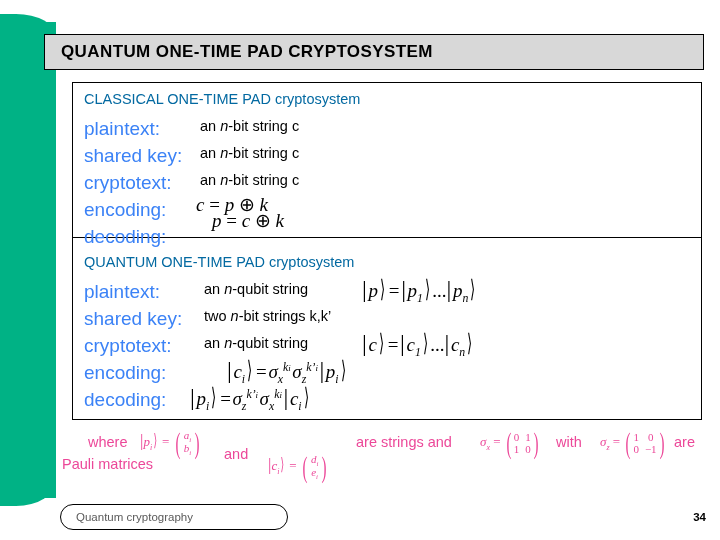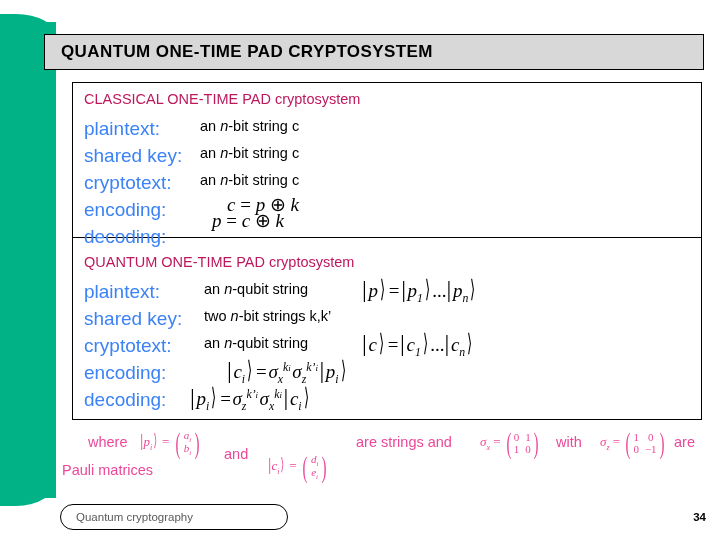--- a/index.html
+++ b/index.html
@@ -100,21 +100,21 @@
     border-left: 1px solid #000000;
     border-right: 1px solid #000000;
     border-bottom: 1px solid #000000;
     box-sizing: border-box;
     background: #ffffff;
   }
 
   .sec-head {
     position: absolute;
     font-size: 14.5px;
-    color: #be185d;
+    color: #0369a1;
     white-space: nowrap;
   }
   .row-label {
     position: absolute;
     font-size: 19px;
     color: #3b82f6;
     white-space: nowrap;
   }
   .row-value {
     position: absolute;
@@ -249,21 +249,21 @@
 <div class="row-label" style="left:84px; top:118px;">plaintext:</div>
 <div class="row-value" style="left:200px; top:118px;">an <span class="ital">n</span>-bit string c</div>
 
 <div class="row-label" style="left:84px; top:145px;">shared key:</div>
 <div class="row-value" style="left:200px; top:145px;">an <span class="ital">n</span>-bit string c</div>
 
 <div class="row-label" style="left:84px; top:172px;">cryptotext:</div>
 <div class="row-value" style="left:200px; top:172px;">an <span class="ital">n</span>-bit string c</div>
 
 <div class="row-label" style="left:84px; top:199px;">encoding:</div>
-<div class="math" style="left:227px; top:193px; font-size:19px;">
+<div class="math" style="left:196px; top:193px; font-size:19px;">
   <span class="mi">c</span> = <span class="mi">p</span> ⊕ <span class="mi">k</span>
 </div>
 
 <div class="row-label" style="left:84px; top:226px;">decoding:</div>
 <div class="math" style="left:212px; top:209px; font-size:19px;">
   <span class="mi">p</span> = <span class="mi">c</span> ⊕ <span class="mi">k</span>
 </div>
 
 <div class="sec-head" style="left:84px; top:254px;">QUANTUM ONE-TIME PAD cryptosystem</div>
 
@@ -348,18 +348,18 @@
           <span>0</span>
           <span>0</span>
           <span>−1</span>
         </span>
         <span class="paren">)</span>
       </span>
   </span>
 
   <span class="wl-item" style="left:586px; top:4px;">are</span>
 
-  <span class="wl-item" style="left:-26px; top:32px;text-align:center;">Pauli matrices</span>
+  <span class="wl-item" style="left:-26px; top:26px;text-align:center;">Pauli matrices</span>
 </div>
 
 <div class="footer-tab"></div>
 <div class="footer-text">Quantum cryptography</div>
 <div class="page-num">34</div>
 
 </body></html>

